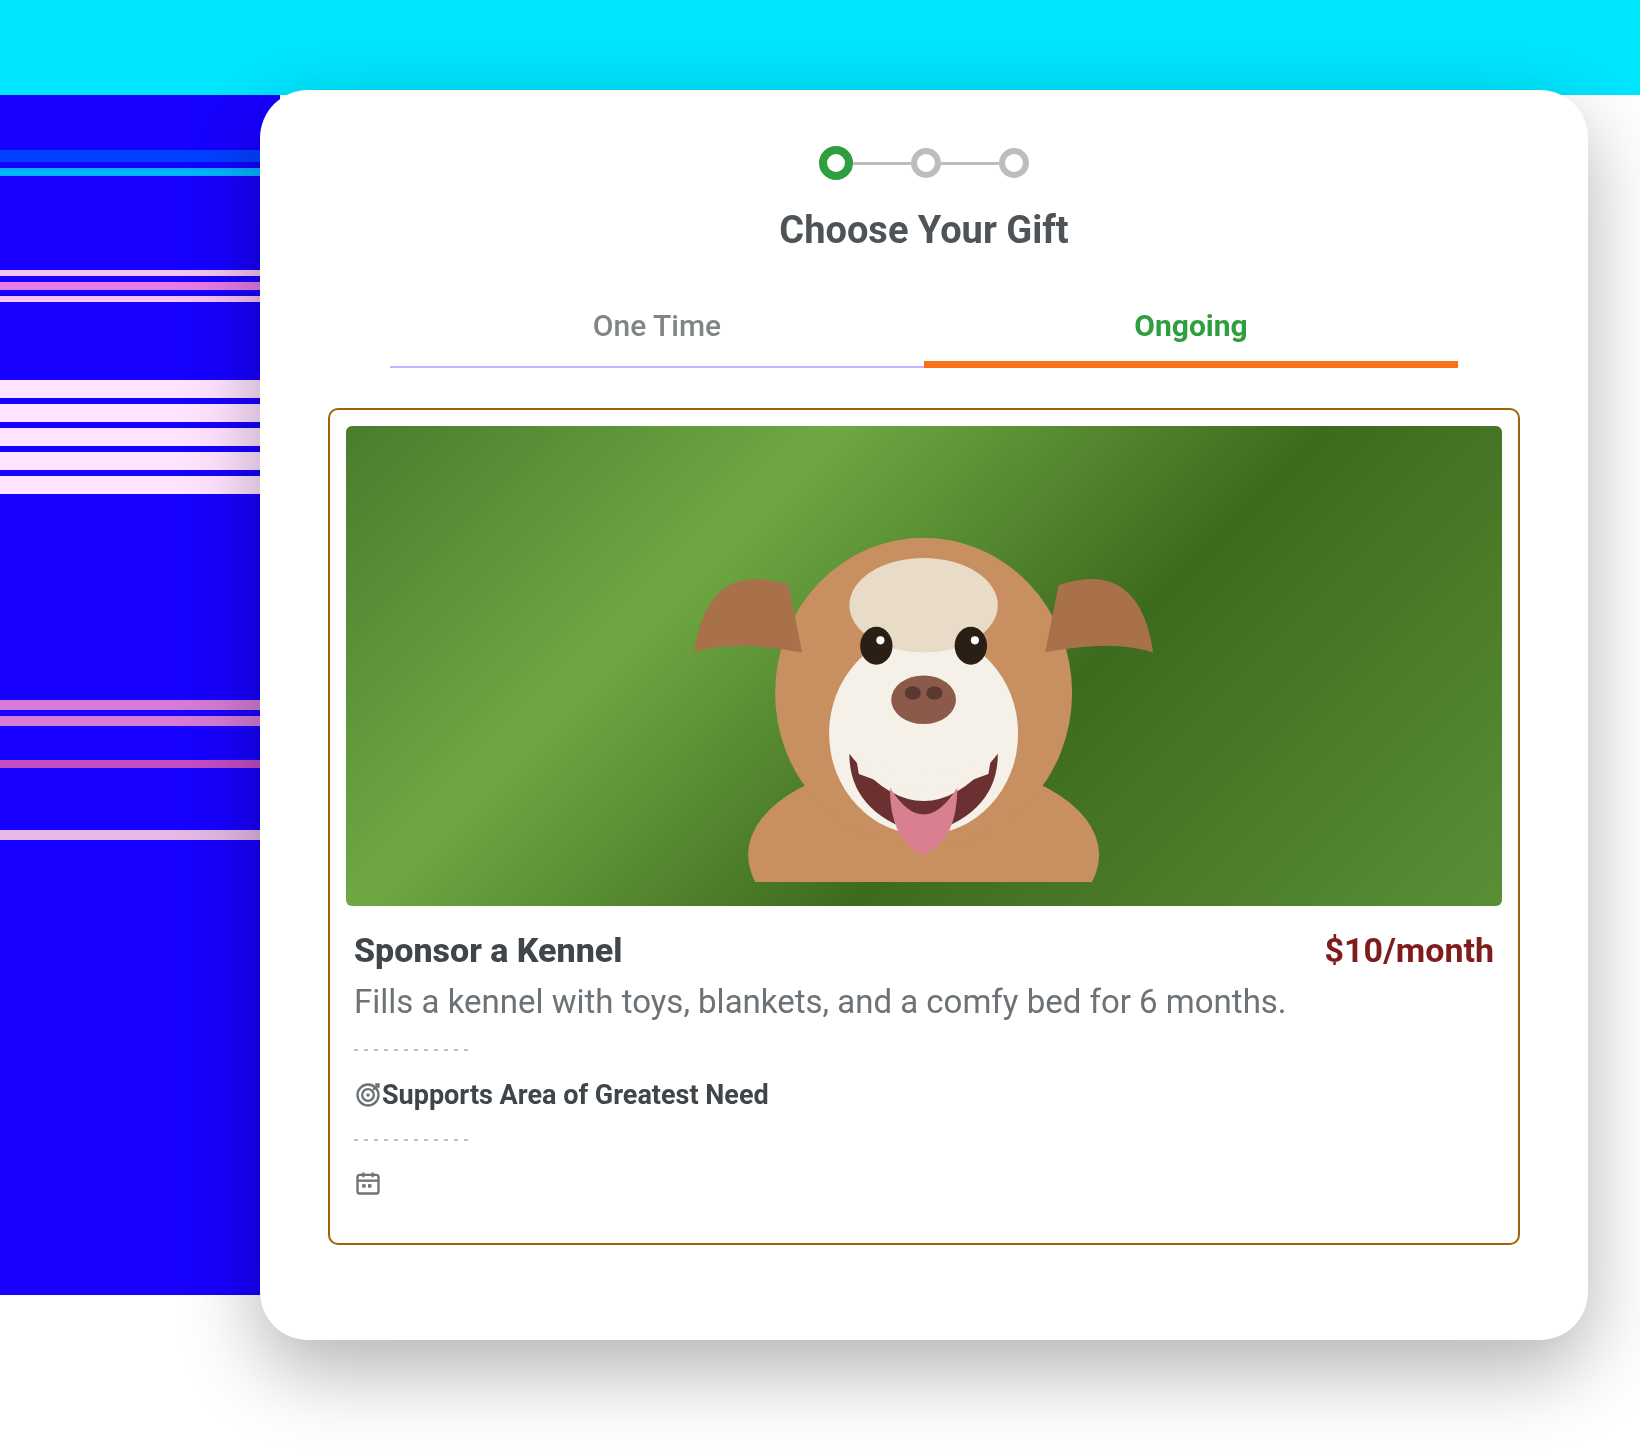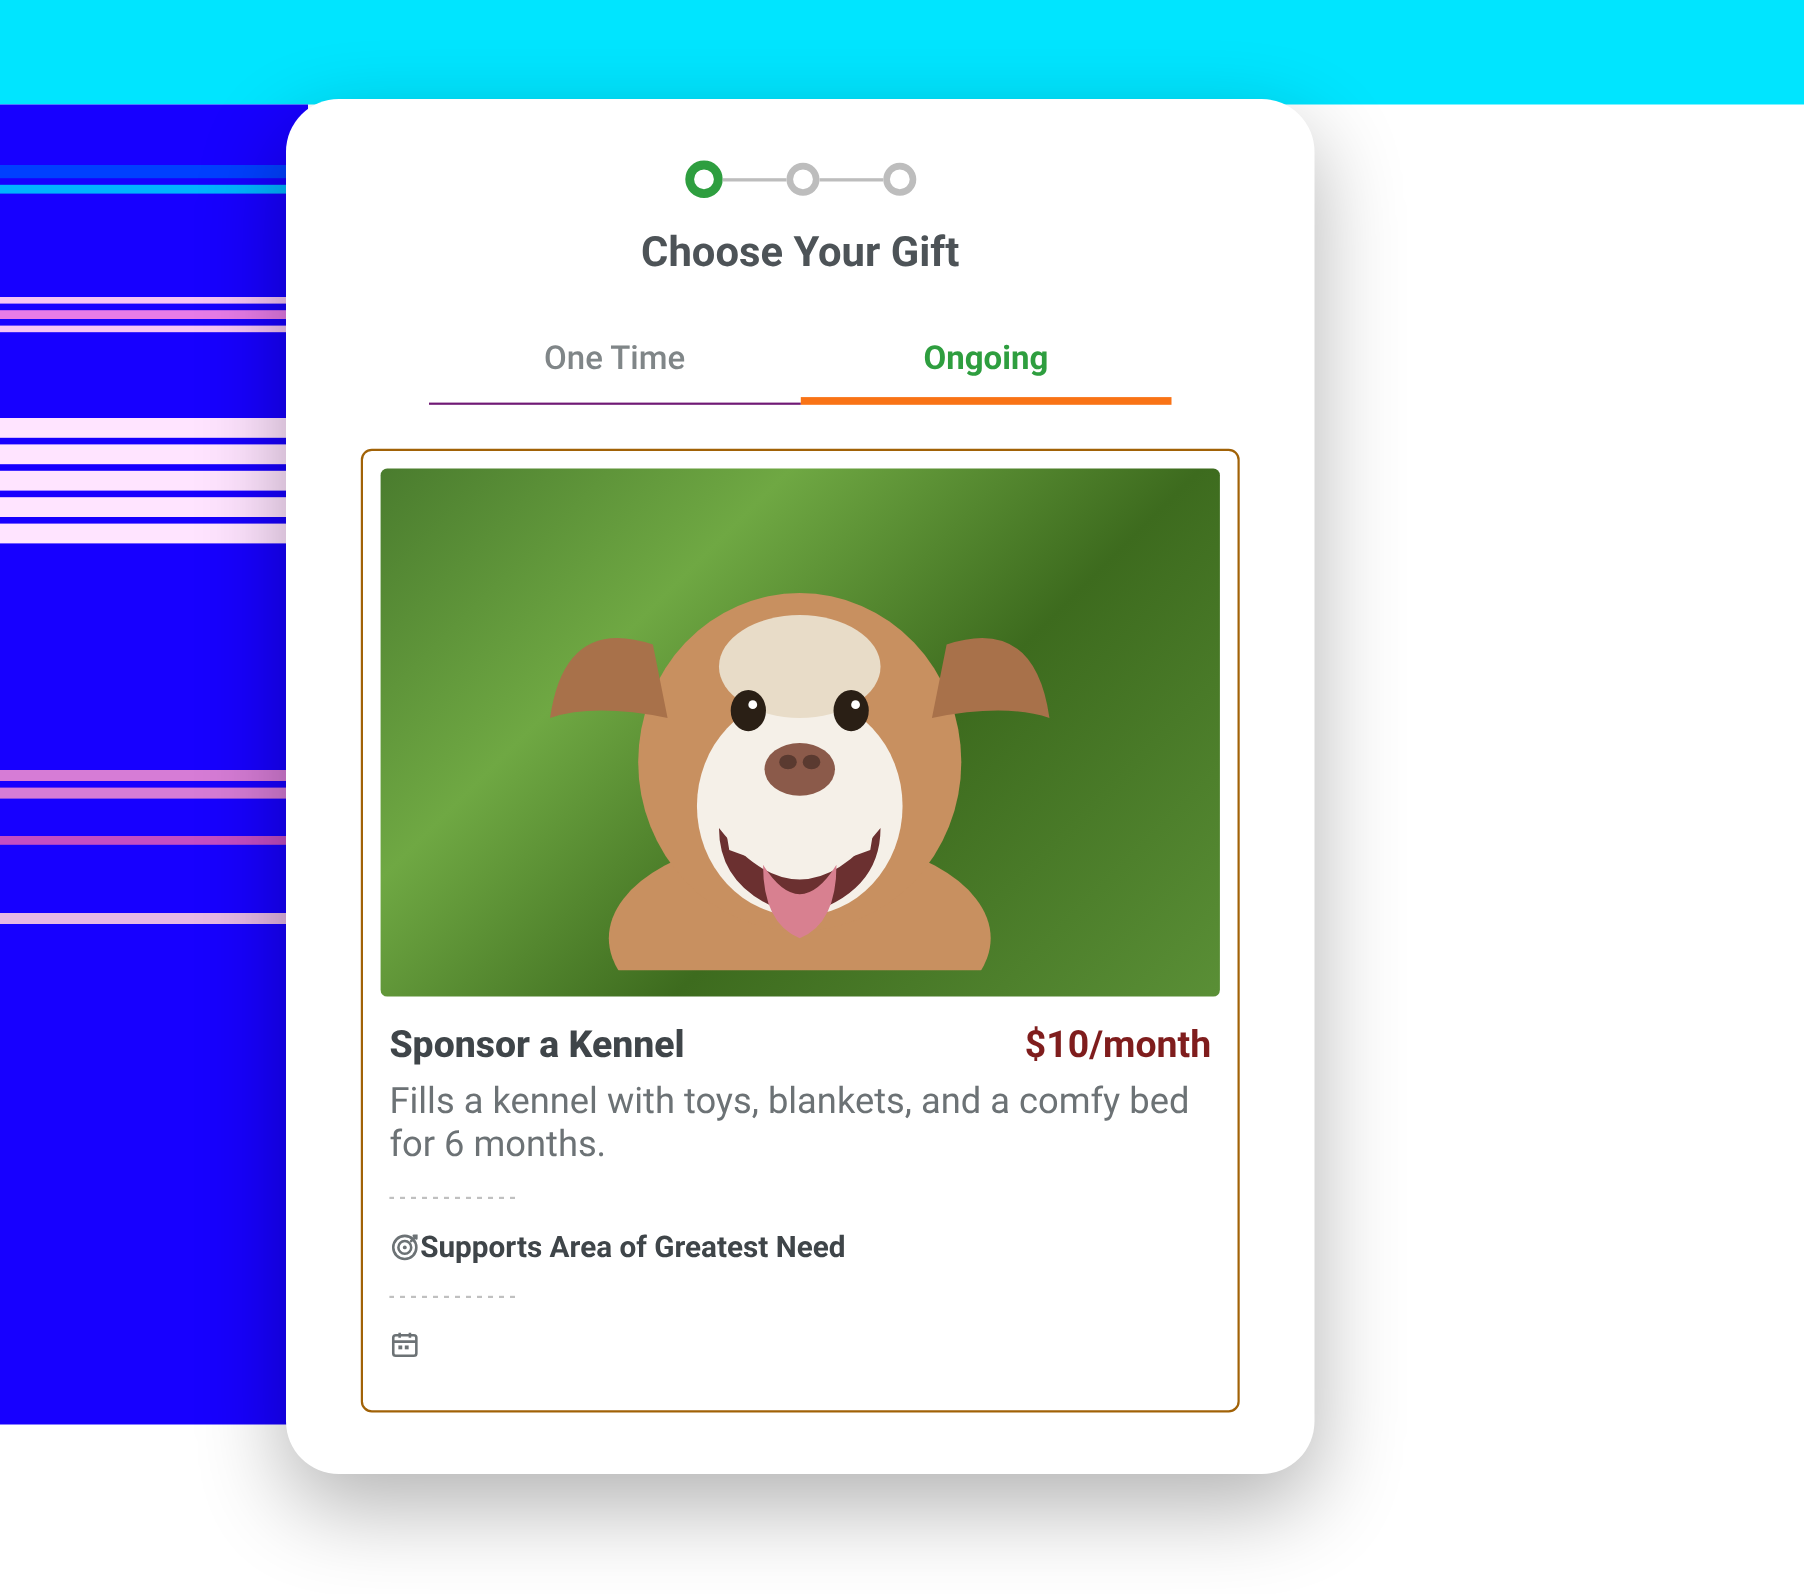--- a/index.html
+++ b/index.html
@@ -43,21 +43,21 @@
       left: 0;
       width: 280px;
       height: 1200px;
       background: #1700FF;
     }
     
     .card {
       position: absolute;
       top: 90px;
       left: 260px;
-      width: 935px;
+      width: 1328px;
       height: 1250px;
       background: #fff;
       border-radius: 48px;
       box-shadow: 0 30px 80px rgba(0,0,0,0.3);
       padding: 56px 40px 40px 40px;
       z-index: 10;
     }
     
     .stepper {
       display: flex;
@@ -97,21 +97,21 @@
       display: flex;
       margin: 0 90px 40px 90px;
     }
     .tab {
       flex: 1;
       text-align: center;
       padding: 0 0 18px 0;
       font-size: 30px;
       font-weight: 500;
       color: #808688;
-      border-bottom: 2px solid #701a75;
+      border-bottom: 2px solid #c4b5fd;
       cursor: pointer;
     }
     .tab.active {
       color: #2E9E3F;
       font-weight: 700;
       border-bottom: 7px solid #f97316;
     }
     
     .gift-card {
       margin: 0 28px;

